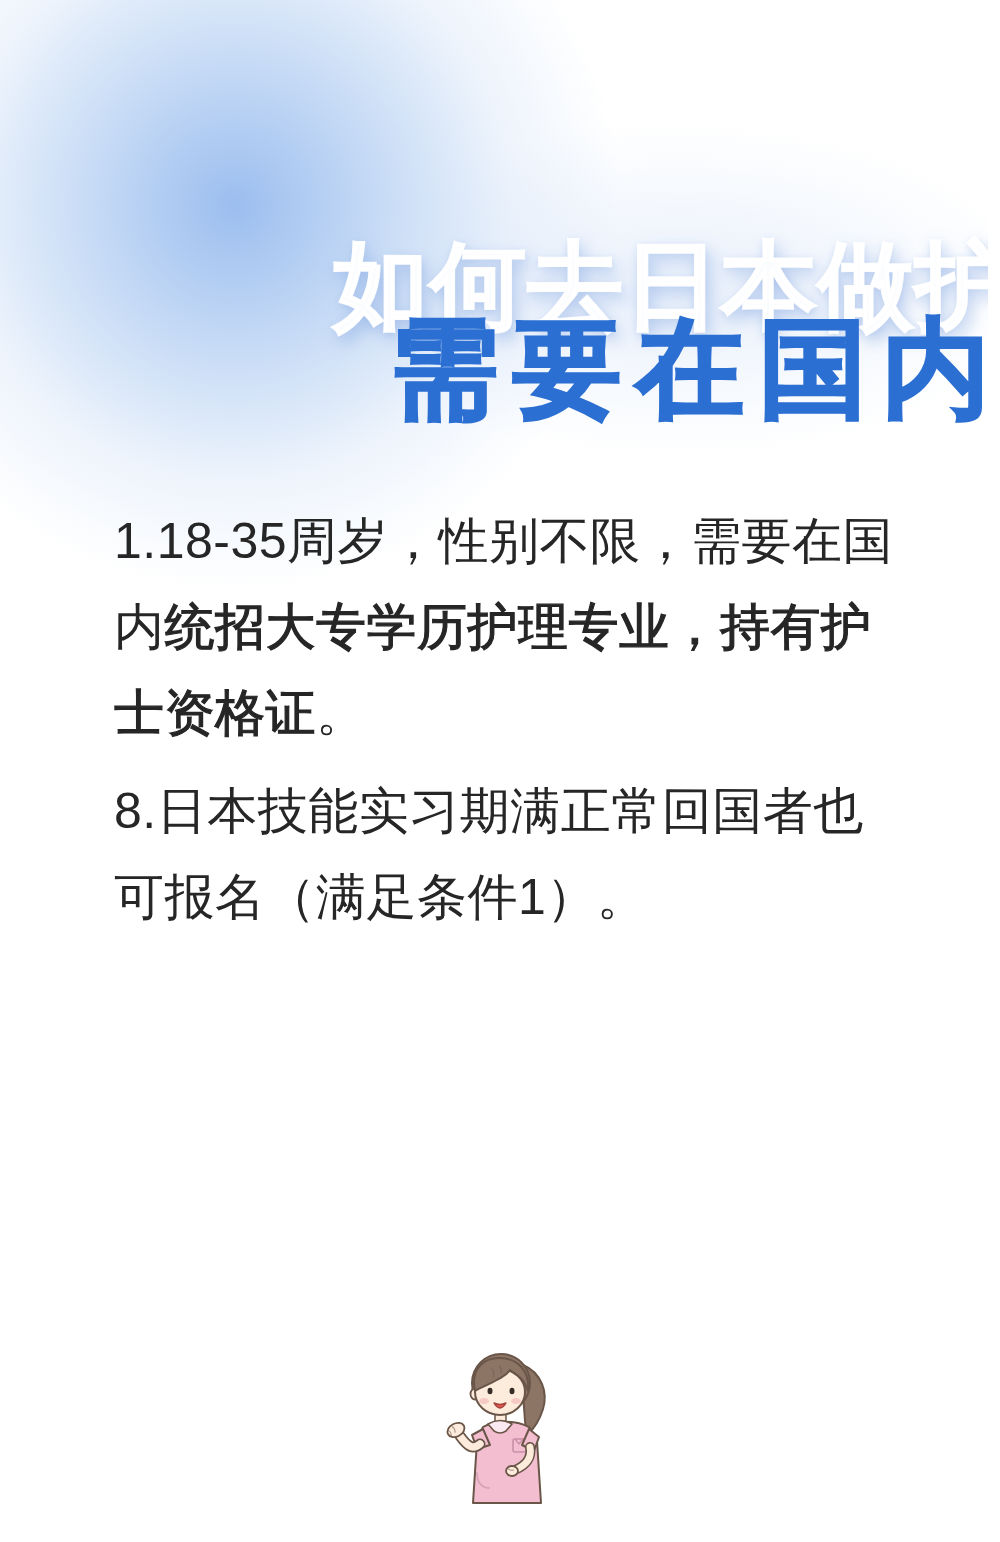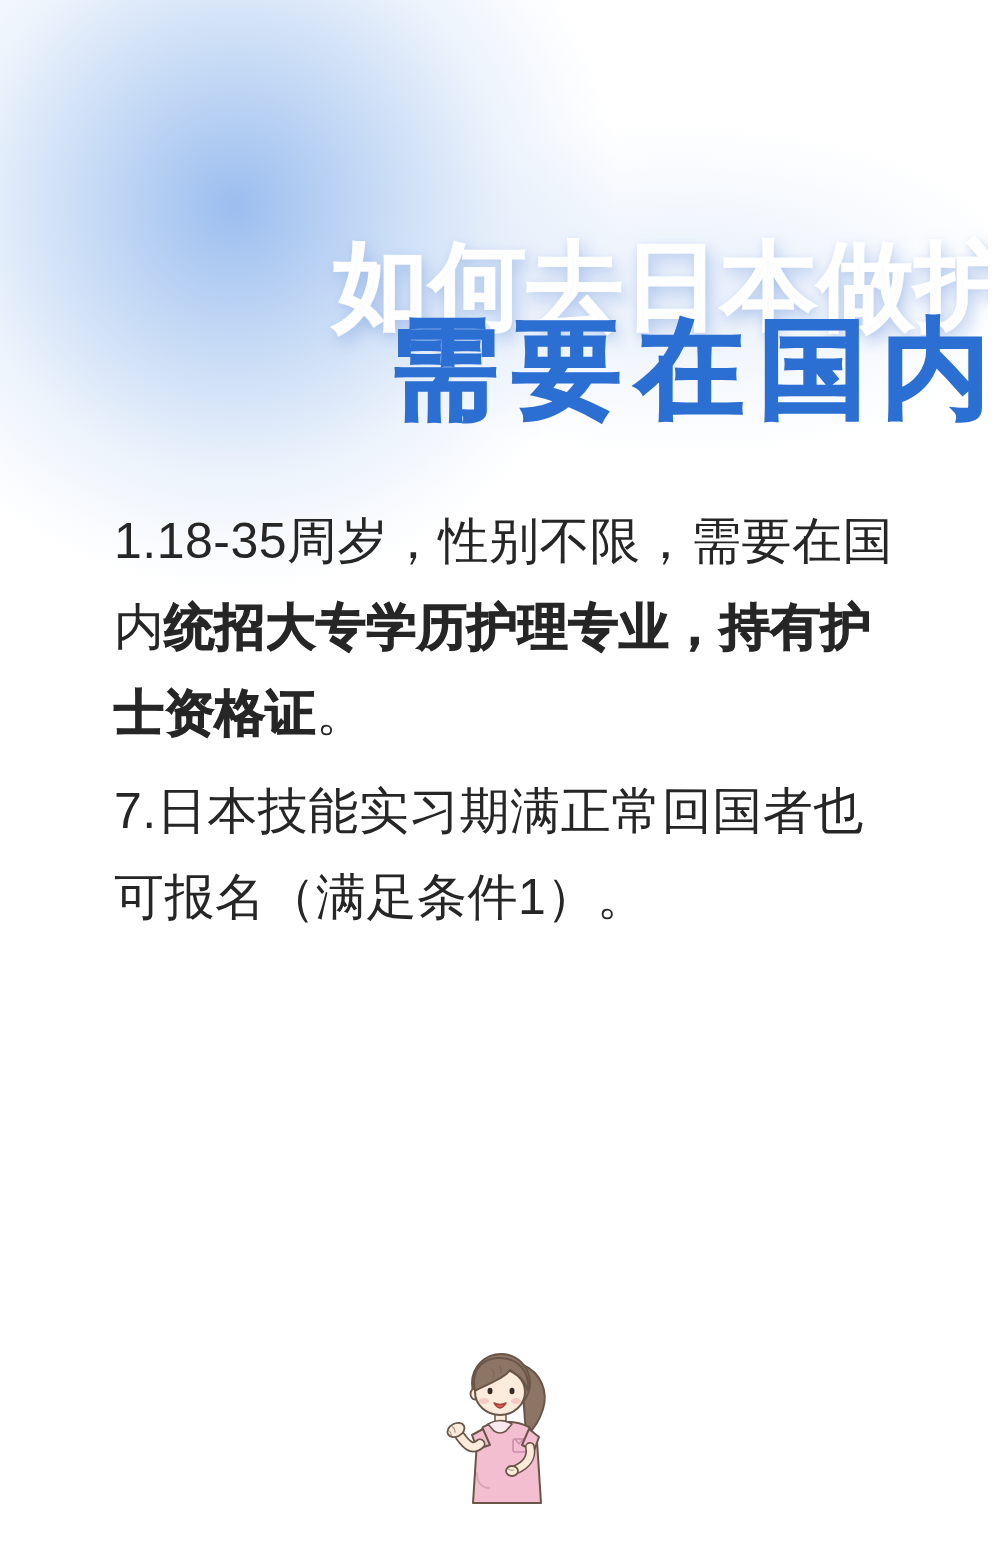--- a/index.html
+++ b/index.html
@@ -55,41 +55,41 @@
   }
   .conditions {
     position: absolute; left: 114px; top: 498px;
     width: 792px; z-index: 2;
     color: #262626;
     font-size: 50px; line-height: 86px;
     font-weight: 500;
     letter-spacing: 0.5px;
   }
   .conditions p { margin: 0 0 12px 0; }
-  .conditions .seg-bold { font-weight: 700; -webkit-text-stroke: 1.2px #262626; }
+  .conditions .seg-bold { font-weight: 400; -webkit-text-stroke: 1.2px #262626; }
   .illustration {
     position: absolute; left: 443px; top: 1345px;
     width: 124px; height: 164px; z-index: 2;
   }
 </style>
 </head>
 <body>
 
 <div class="stage">
 
   <div class="bg-blob"></div>
   <div class="bg-wash"></div>
 
   <div class="watermark">如何去日本做护</div>
 
   <div class="page-title">需要在国内</div>
 
   <div class="conditions">
     <p><span class="seg-normal">1.18-35周岁，性别不限，需要在国内</span><span class="seg-bold">统招大专学历护理专业，持有护士资格证</span><span class="seg-normal">。</span></p>
-    <p><span>7.日本技能实习期满正常回国者也可报名（满足条件1）。</span></p>
+    <p><span>8.日本技能实习期满正常回国者也可报名（满足条件1）。</span></p>
   </div>
 
   <svg class="illustration" viewBox="0 0 124 164" xmlns="http://www.w3.org/2000/svg">
 
     <path d="M80 20 C99 28 105 48 100 64 C96 77 91 84 84 90 C80 74 83 54 77 42 Z" fill="#8D7566" stroke="#6A5648" stroke-width="2" stroke-linejoin="round"></path>
 
     <circle cx="58" cy="38" r="29" fill="#8D7566" stroke="#6A5648" stroke-width="2"></circle>
 
     <ellipse cx="32" cy="49" rx="4.5" ry="5.5" fill="#FDEBDC" stroke="#6A5648" stroke-width="1.8"></ellipse>
 

